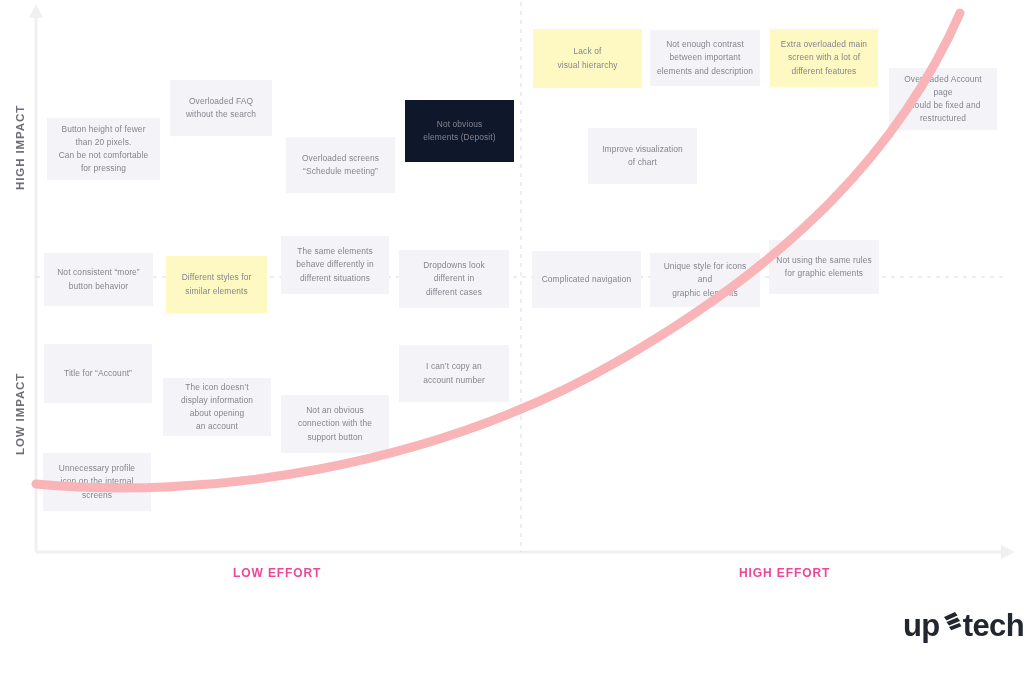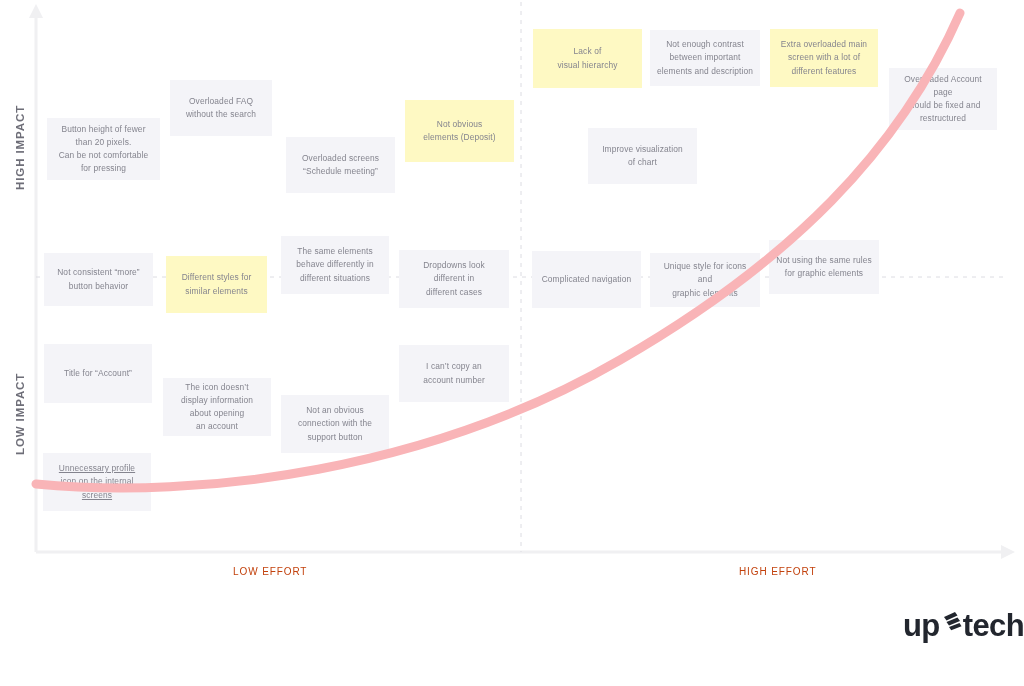--- a/index.html
+++ b/index.html
@@ -36,23 +36,23 @@
     color: #6e6e78;
     font-size: 11.5px;
     font-weight: 700;
     letter-spacing: 0.9px;
     white-space: nowrap;
     transform-origin: left top;
     transform: rotate(-90deg);
   }
   .axis-label-h {
     position: absolute;
-    color: #c2410c;
-    font-size: 10px;
-    font-weight: 400;
+    color: #ec4899;
+    font-size: 12px;
+    font-weight: 700;
     letter-spacing: 0.9px;
     white-space: nowrap;
   }
 
   
   .card {
     position: absolute;
     box-sizing: border-box;
     background: #f4f4f8;
     color: #84848e;
@@ -124,21 +124,21 @@
 
   <div id="cards-layer">
       <div class="card" style="left: 47px; top: 118px; width: 113px; height: 62px; background: rgb(244, 244, 248); color: rgb(132, 132, 142);">Button height of fewer
 than 20 pixels.
 Can be not comfortable
 for pressing</div>
       <div class="card" style="left: 170px; top: 80px; width: 102px; height: 56px; background: rgb(244, 244, 248); color: rgb(132, 132, 142);">Overloaded FAQ
 without the search</div>
       <div class="card" style="left: 286px; top: 137px; width: 109px; height: 56px; background: rgb(244, 244, 248); color: rgb(132, 132, 142);">Overloaded screens
 “Schedule meeting”</div>
-      <div class="card" style="left: 405px; top: 100px; width: 109px; height: 62px; background: #fef9c3; color: rgb(132, 132, 142);">Not obvious
+      <div class="card" style="left: 405px; top: 100px; width: 109px; height: 62px; background: #0f172a; color: rgb(132, 132, 142);">Not obvious
 elements (Deposit)</div>
       <div class="card" style="left: 533px; top: 29px; width: 109px; height: 59px; background: #fef9c3; color: rgb(132, 132, 142);">Lack of
 visual hierarchy</div>
       <div class="card" style="left: 650px; top: 30px; width: 110px; height: 56px; background: rgb(244, 244, 248); color: rgb(132, 132, 142);">Not enough contrast
 between important
 elements and description</div>
       <div class="card" style="left: 770px; top: 29px; width: 108px; height: 58px; background: #fef9c3; color: rgb(132, 132, 142);">Extra overloaded main
 screen with a lot of
 different features</div>
       <div class="card" style="left: 889px; top: 68px; width: 108px; height: 62px; background: rgb(244, 244, 248); color: rgb(132, 132, 142);">Overloaded Account page
@@ -164,21 +164,21 @@
       <div class="card" style="left: 44px; top: 344px; width: 108px; height: 59px; background: rgb(244, 244, 248); color: rgb(132, 132, 142);">Title for “Account”</div>
       <div class="card" style="left: 163px; top: 378px; width: 108px; height: 58px; background: rgb(244, 244, 248); color: rgb(132, 132, 142);">The icon doesn’t
 display information
 about opening
 an account</div>
       <div class="card" style="left: 281px; top: 395px; width: 108px; height: 58px; background: rgb(244, 244, 248); color: rgb(132, 132, 142);">Not an obvious
 connection with the
 support button</div>
       <div class="card" style="left: 399px; top: 345px; width: 110px; height: 57px; background: rgb(244, 244, 248); color: rgb(132, 132, 142);">I can’t copy an
 account number</div>
-      <div class="card" style="left: 43px; top: 453px; width: 108px; height: 58px; background: rgb(244, 244, 248); color: rgb(132, 132, 142); text-decoration: underline;">Unnecessary profile
+      <div class="card" style="left: 43px; top: 453px; width: 108px; height: 58px; background: rgb(244, 244, 248); color: rgb(132, 132, 142);">Unnecessary profile
 icon on the internal
 screens</div>
     </div>
 
   <svg class="curve-svg" viewBox="0 0 1024 686">
     <path id="trend-curve" fill="none" stroke-linecap="round" d="M 36 484 C 200 500, 430 470, 620 360 C 790 262, 900 150, 960 13" stroke="#f9b4b7" stroke-width="9"></path>
   </svg>
 
   <div class="logo" style="left:903px; top:608px;">
     <span>up</span>

